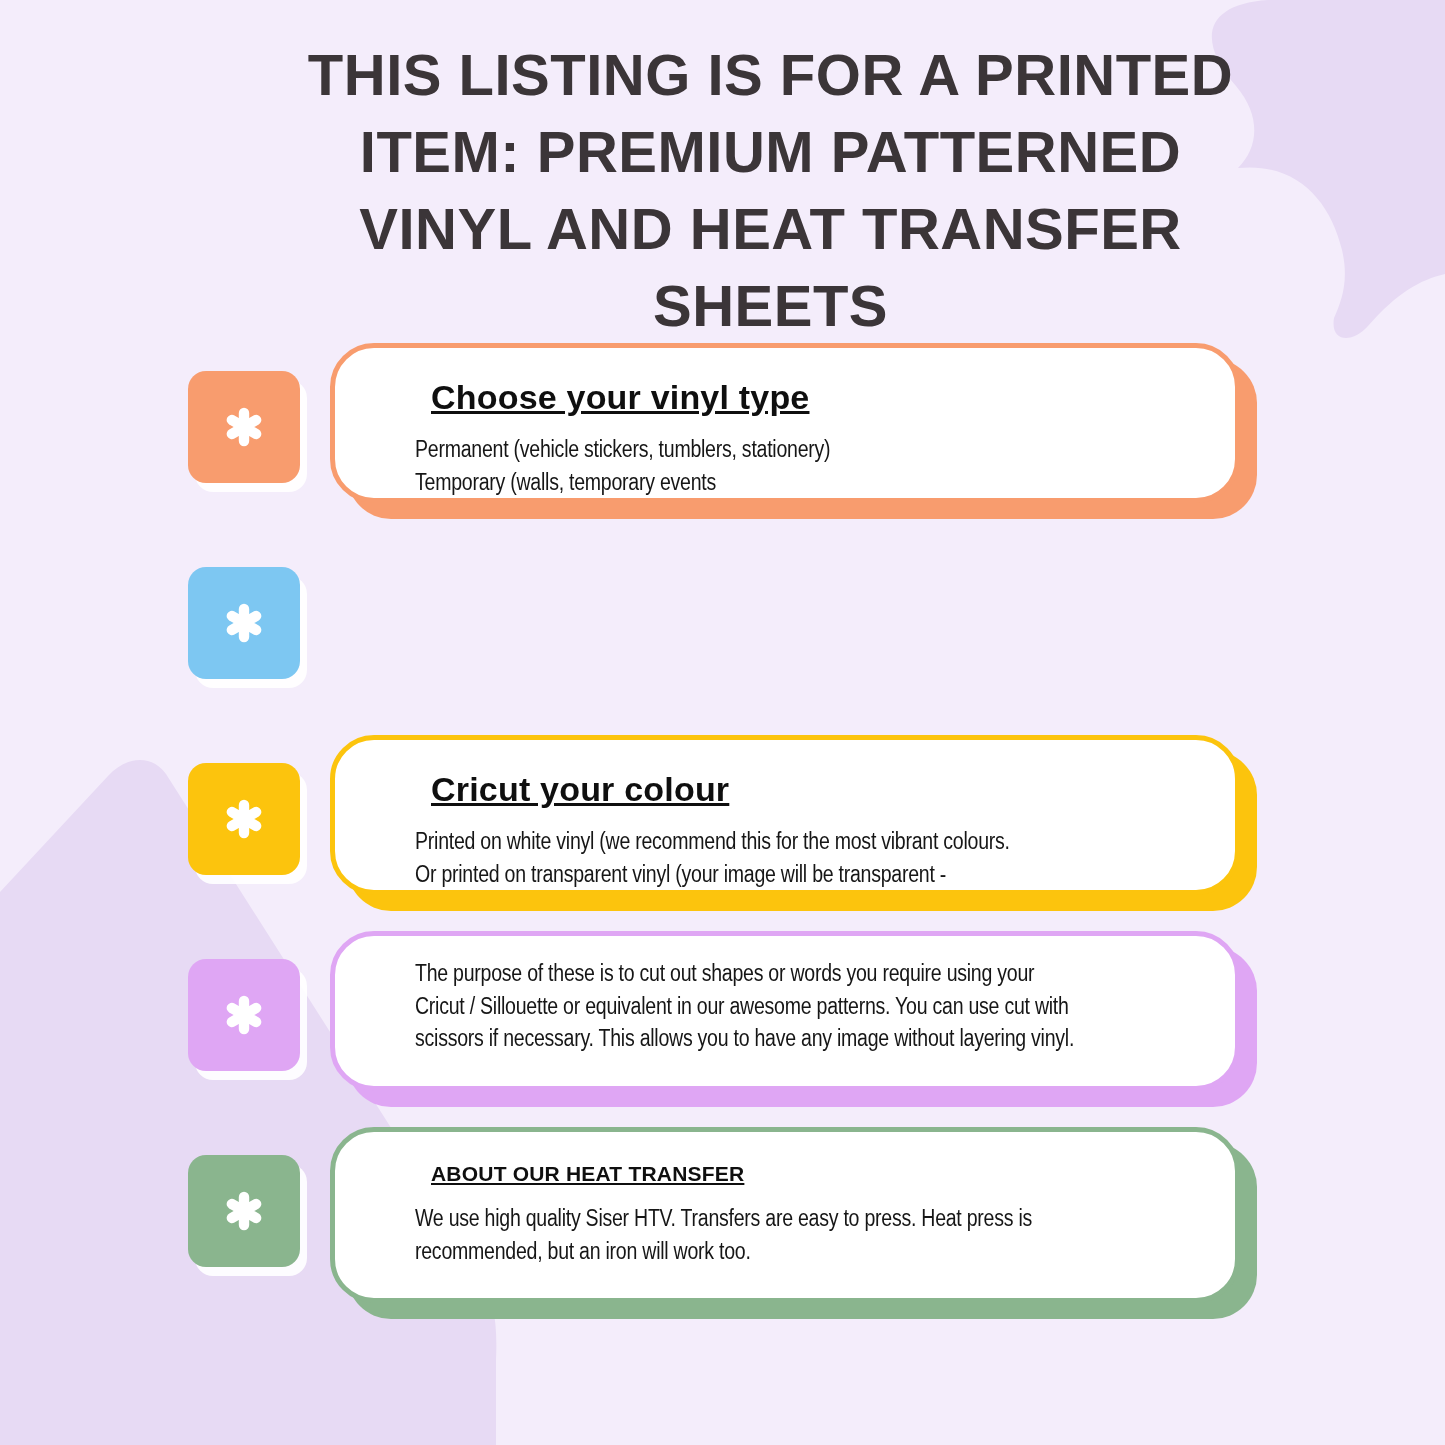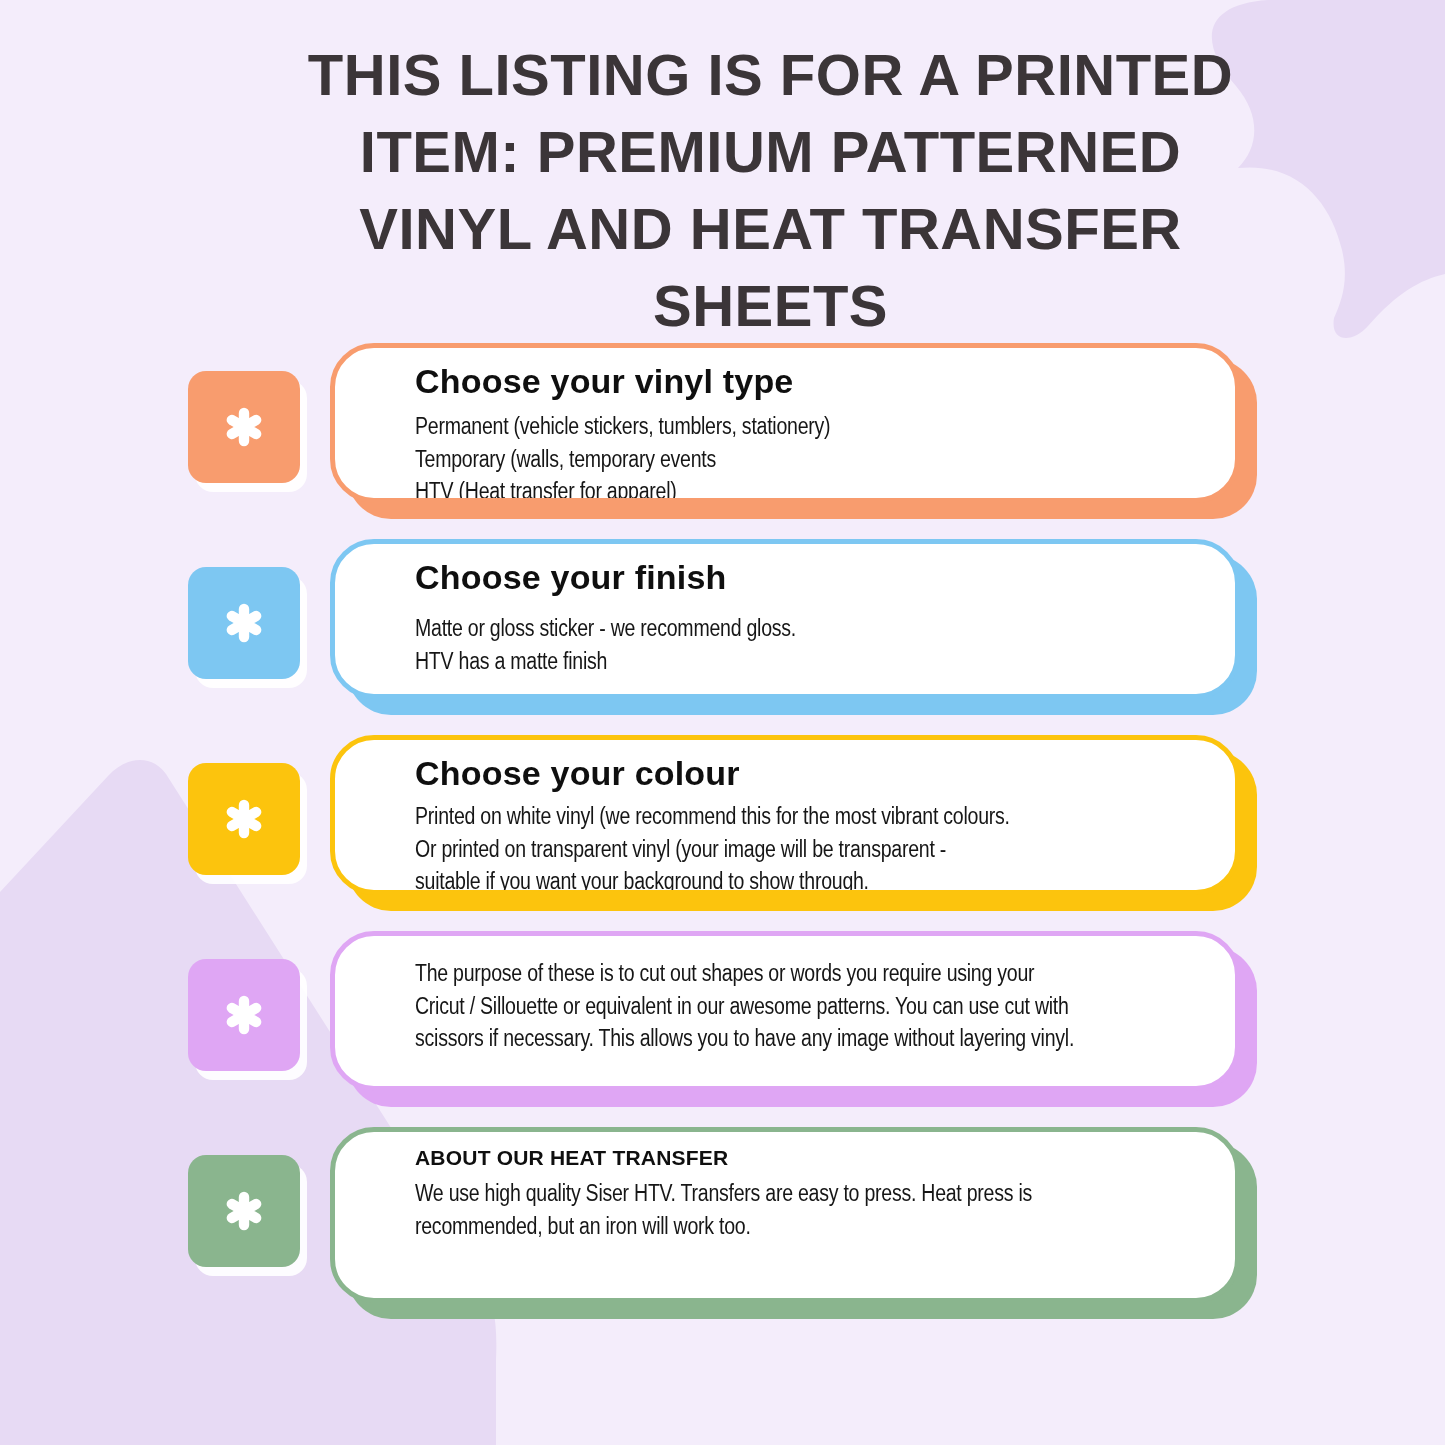--- a/index.html
+++ b/index.html
@@ -27,21 +27,21 @@
   }
   .asterisk{width:40px;height:40px;display:block;}
   .card{
     box-sizing:border-box;margin-left:30px;width:910px;height:160px;
     background:#ffffff;border:5px solid var(--c);border-radius:44px;
     box-shadow:17px 16px 0 var(--c);
     padding:14px 36px 0 80px;overflow:hidden;
   }
   .row:nth-child(5) .card{height:176px;}
   .card-title{
-    margin:0;font-size:34px;font-weight:bold;color:#0f0f0f;letter-spacing:.2px;
+    margin:16px;font-size:34px;font-weight:bold;color:#0f0f0f;letter-spacing:.2px;text-decoration:underline;
   }
   .row:nth-child(5) .card-title{font-size:21px;}
   .card-body{
     margin:7px 0 0;font-size:23px;line-height:32.5px;color:#161616;
     letter-spacing:-.3px;white-space:pre-line;
     transform:scaleX(.85);transform-origin:left top;width:118%;
   }
   .row:nth-child(1) .card-body{margin-top:9px;}
   .row:nth-child(2) .card-body{margin-top:15px;}
 </style>
@@ -83,39 +83,34 @@
   <section class="row" style="--c: #7DC7F2;">
     <div class="chip">
       <svg class="asterisk" viewBox="0 0 100 100" aria-hidden="true">
         <g fill="#ffffff">
           <rect x="37" y="2" width="26" height="96" rx="13"></rect>
           <rect x="37" y="2" width="26" height="96" rx="13" transform="rotate(60 50 50)"></rect>
           <rect x="37" y="2" width="26" height="96" rx="13" transform="rotate(120 50 50)"></rect>
         </g>
       </svg>
     </div>
-    <div class="card">
-      <h2 class="card-title">Choose your finish</h2>
-      <p class="card-body">Matte or gloss sticker - we recommend gloss.
-HTV has a matte finish</p>
-    </div>
   </section>
 
   <section class="row" style="--c: #FCC40D;">
     <div class="chip">
       <svg class="asterisk" viewBox="0 0 100 100" aria-hidden="true">
         <g fill="#ffffff">
           <rect x="37" y="2" width="26" height="96" rx="13"></rect>
           <rect x="37" y="2" width="26" height="96" rx="13" transform="rotate(60 50 50)"></rect>
           <rect x="37" y="2" width="26" height="96" rx="13" transform="rotate(120 50 50)"></rect>
         </g>
       </svg>
     </div>
     <div class="card">
-      <h2 class="card-title">Choose your colour</h2>
+      <h2 class="card-title">Cricut your colour</h2>
       <p class="card-body">Printed on white vinyl (we recommend this for the most vibrant colours.
 Or printed on transparent vinyl (your image will be transparent -
 suitable if you want your background to show through.</p>
     </div>
   </section>
 
   <section class="row" style="--c: #DFA6F4;">
     <div class="chip">
       <svg class="asterisk" viewBox="0 0 100 100" aria-hidden="true">
         <g fill="#ffffff">

